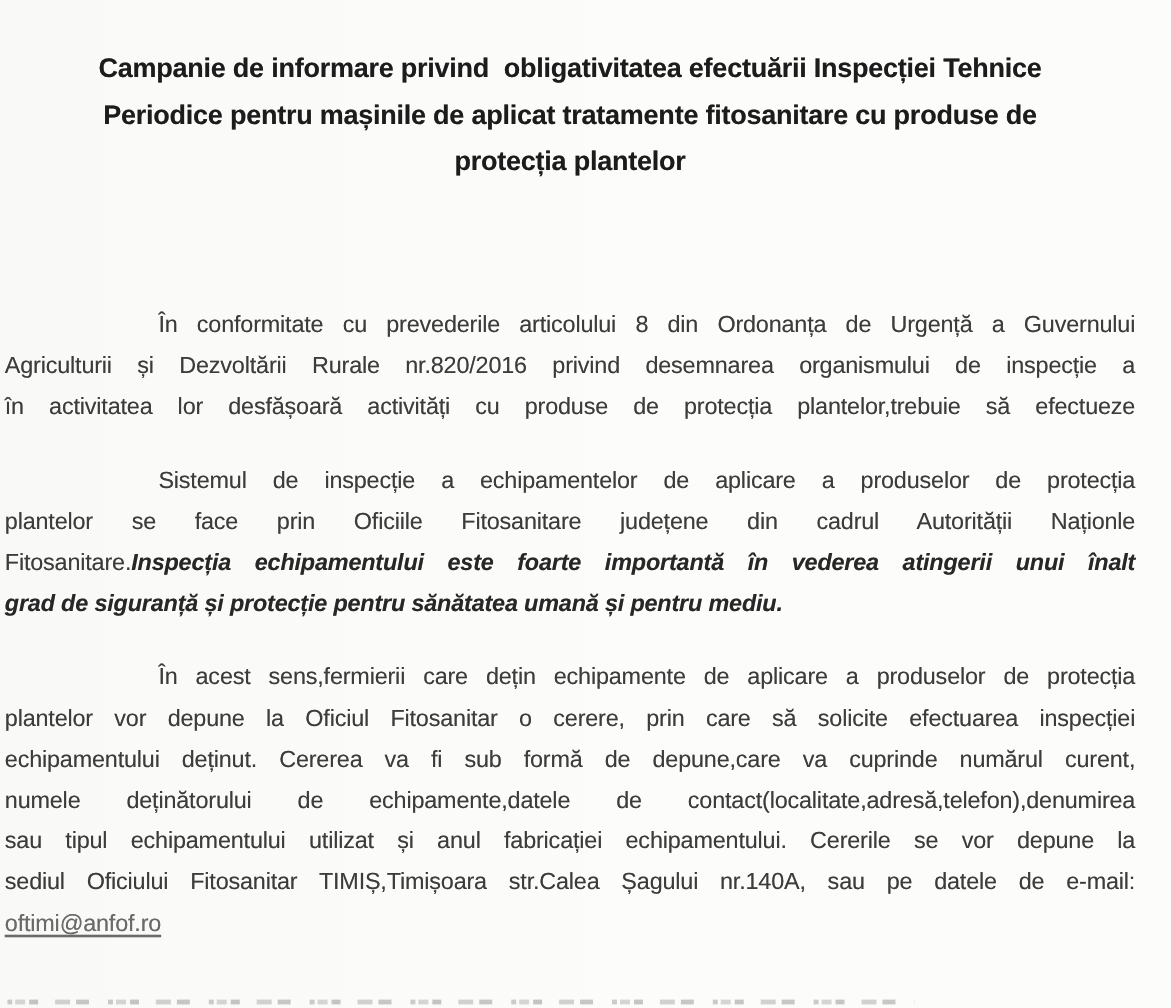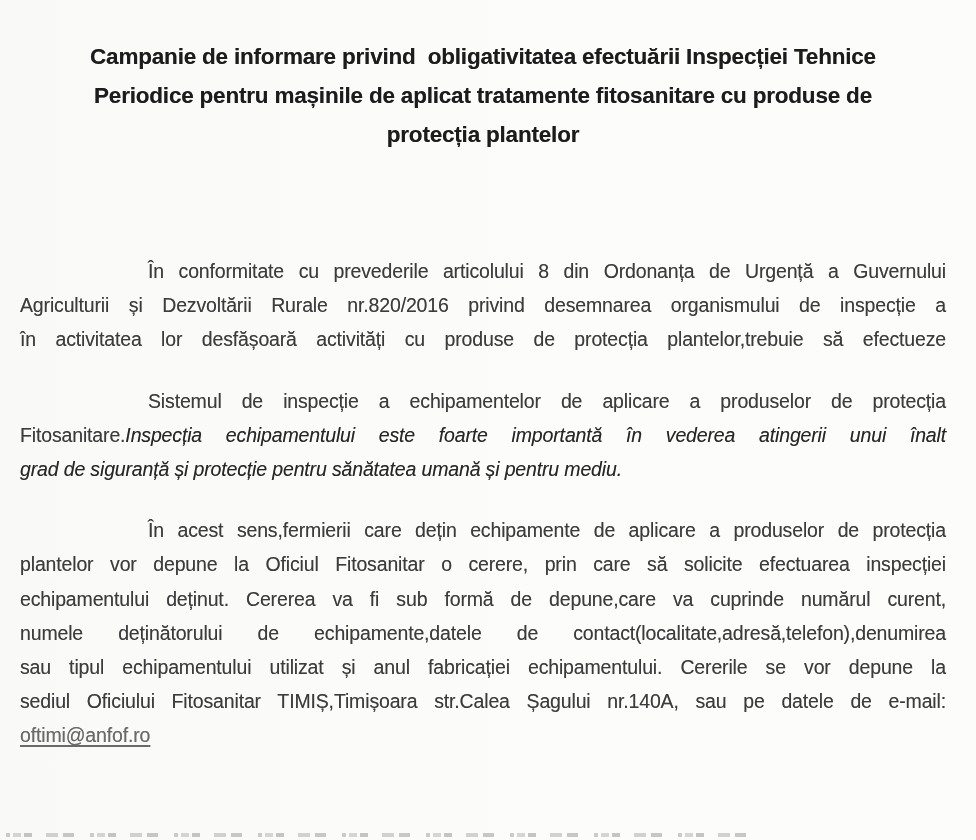--- a/index.html
+++ b/index.html
@@ -5,21 +5,21 @@
   html, body { margin: 0; padding: 0; }
   body {
     width: 976px; height: 840px;
     overflow: hidden;
     background: #fcfcfa;
     font-family: "Liberation Sans", sans-serif;
     position: relative;
   }
   .page {
     position: absolute; inset: 0;
-    padding: 37px 30px 0 20px;
+    padding: 37px 30px 0 4px;
     box-sizing: border-box;
     background-image: linear-gradient(90deg, rgba(0,0,0,0.012), rgba(0,0,0,0) 60%);
   }
   
   .title {
     text-align: center;
     margin: 0 0 100px 0;
   }
   .title .tline {
     white-space: pre;
@@ -38,21 +38,21 @@
     color: #3c3c3c;
     text-shadow: 0 0 0.5px rgba(70,70,70,0.5);
   }
   .line { min-height: 34.2px; }
   .line.j {
     text-align: justify;
     text-align-last: justify;
   }
   .line.ind { text-indent: 128px; margin-top: 27px; }
   .seg.bi {
-    font-weight: normal;
+    font-weight: bold;
     font-style: italic;
     color: #272727;
   }
   .seg.link {
     color: #6a6a6a;
     text-decoration: underline;
     text-decoration-thickness: 1.5px;
     text-underline-offset: 3px;
     cursor: pointer;
   }
@@ -84,20 +84,21 @@
     <div class="tline">Campanie de informare privind  obligativitatea efectuării Inspecției Tehnice</div>
     <div class="tline">Periodice pentru mașinile de aplicat tratamente fitosanitare cu produse de</div>
     <div class="tline">protecția plantelor</div>
   </div>
 
   <div class="doc">
       <div class="line j ind"><span class="seg n">În conformitate cu prevederile articolului 8 din Ordonanța de Urgență a Guvernului</span></div>
       <div class="line j"><span class="seg n">Agriculturii și Dezvoltării Rurale nr.820/2016 privind desemnarea organismului de inspecție a</span></div>
       <div class="line j"><span class="seg n">în activitatea lor desfășoară activități cu produse de protecția plantelor,trebuie să efectueze</span></div>
       <div class="line j ind"><span class="seg n">Sistemul de inspecție a echipamentelor de aplicare a produselor de protecția</span></div>
+      <div class="line j"><span class="seg n">plantelor se face prin Oficiile Fitosanitare județene din cadrul Autorității Naționle</span></div>
       <div class="line j"><span class="seg n">Fitosanitare.</span><span class="seg bi">Inspecția echipamentului este foarte importantă în vederea atingerii unui înalt</span></div>
       <div class="line"><span class="seg bi">grad de siguranță și protecție pentru sănătatea umană și pentru mediu.</span></div>
       <div class="line j ind"><span class="seg n">În acest sens,fermierii care dețin echipamente de aplicare a produselor de protecția</span></div>
       <div class="line j"><span class="seg n">plantelor vor depune la Oficiul Fitosanitar o cerere, prin care să solicite efectuarea inspecției</span></div>
       <div class="line j"><span class="seg n">echipamentului deținut. Cererea va fi sub formă de depune,care va cuprinde numărul curent,</span></div>
       <div class="line j"><span class="seg n">numele deținătorului de echipamente,datele de contact(localitate,adresă,telefon),denumirea</span></div>
       <div class="line j"><span class="seg n">sau tipul echipamentului utilizat și anul fabricației echipamentului. Cererile se vor depune la</span></div>
       <div class="line j"><span class="seg n">sediul Oficiului Fitosanitar TIMIȘ,Timișoara str.Calea Șagului nr.140A, sau pe datele de e-mail:</span></div>
       <div class="line"><span class="seg link">oftimi@anfof.ro</span></div>
     </div>

